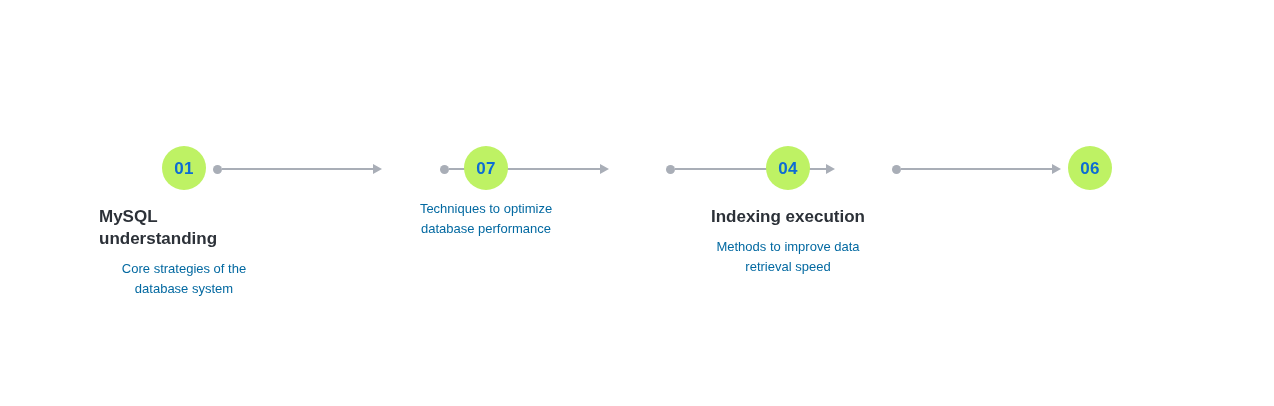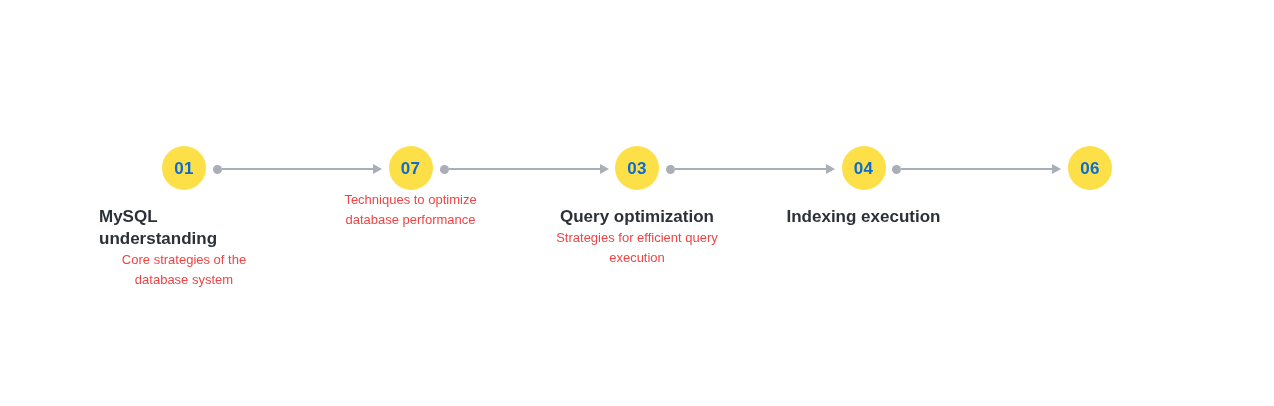--- a/index.html
+++ b/index.html
@@ -37,21 +37,21 @@
     display: flex;
     flex-direction: column;
     align-items: center;
     flex: 0 0 226px;
   }
 
   .step-badge {
     width: 44px;
     height: 44px;
     border-radius: 50%;
-    background: #fde047;
+    background: #bef264;
     display: flex;
     align-items: center;
     justify-content: center;
     box-sizing: border-box;
   }
 
   .step-number {
     font-size: 17px;
     font-weight: bold;
     color: #0c6cd4;
@@ -62,24 +62,24 @@
   .step-title {
     margin-top: 16px;
     font-size: 17px;
     font-weight: bold;
     color: #2c3138;
     line-height: 22px;
     max-width: 170px;
   }
 
   .step-desc {
-    margin-top: 0;
+    margin-top: 9px;
     font-size: 13px;
     font-weight: normal;
-    color: #ef4444;
+    color: #0369a1;
     text-align: center;
     line-height: 20px;
     max-width: 175px;
   }
 
   
   .connector {
     position: absolute;
     top: 163px;
     height: 12px;
@@ -154,33 +154,27 @@
       <div class="step-desc">Core strategies of the database system</div>
     </div>
 
     <div class="step">
       <div class="step-badge">
         <span class="step-number">07</span>
       </div>
       <div class="step-desc">Techniques to optimize database performance</div>
     </div>
 
-    <div class="step">
-      <div class="step-badge">
-        <span class="step-number">03</span>
-      </div>
-      <div class="step-title">Query optimization</div>
-      <div class="step-desc">Strategies for efficient query execution</div>
-    </div>
 
     <div class="step">
       <div class="step-badge">
         <span class="step-number">04</span>
       </div>
       <div class="step-title">Indexing execution</div>
+      <div class="step-desc">Methods to improve data retrieval speed</div>
     </div>
 
     <div class="step">
       <div class="step-badge">
         <span class="step-number">06</span>
       </div>
     </div>
 
   </div>
 </div>

